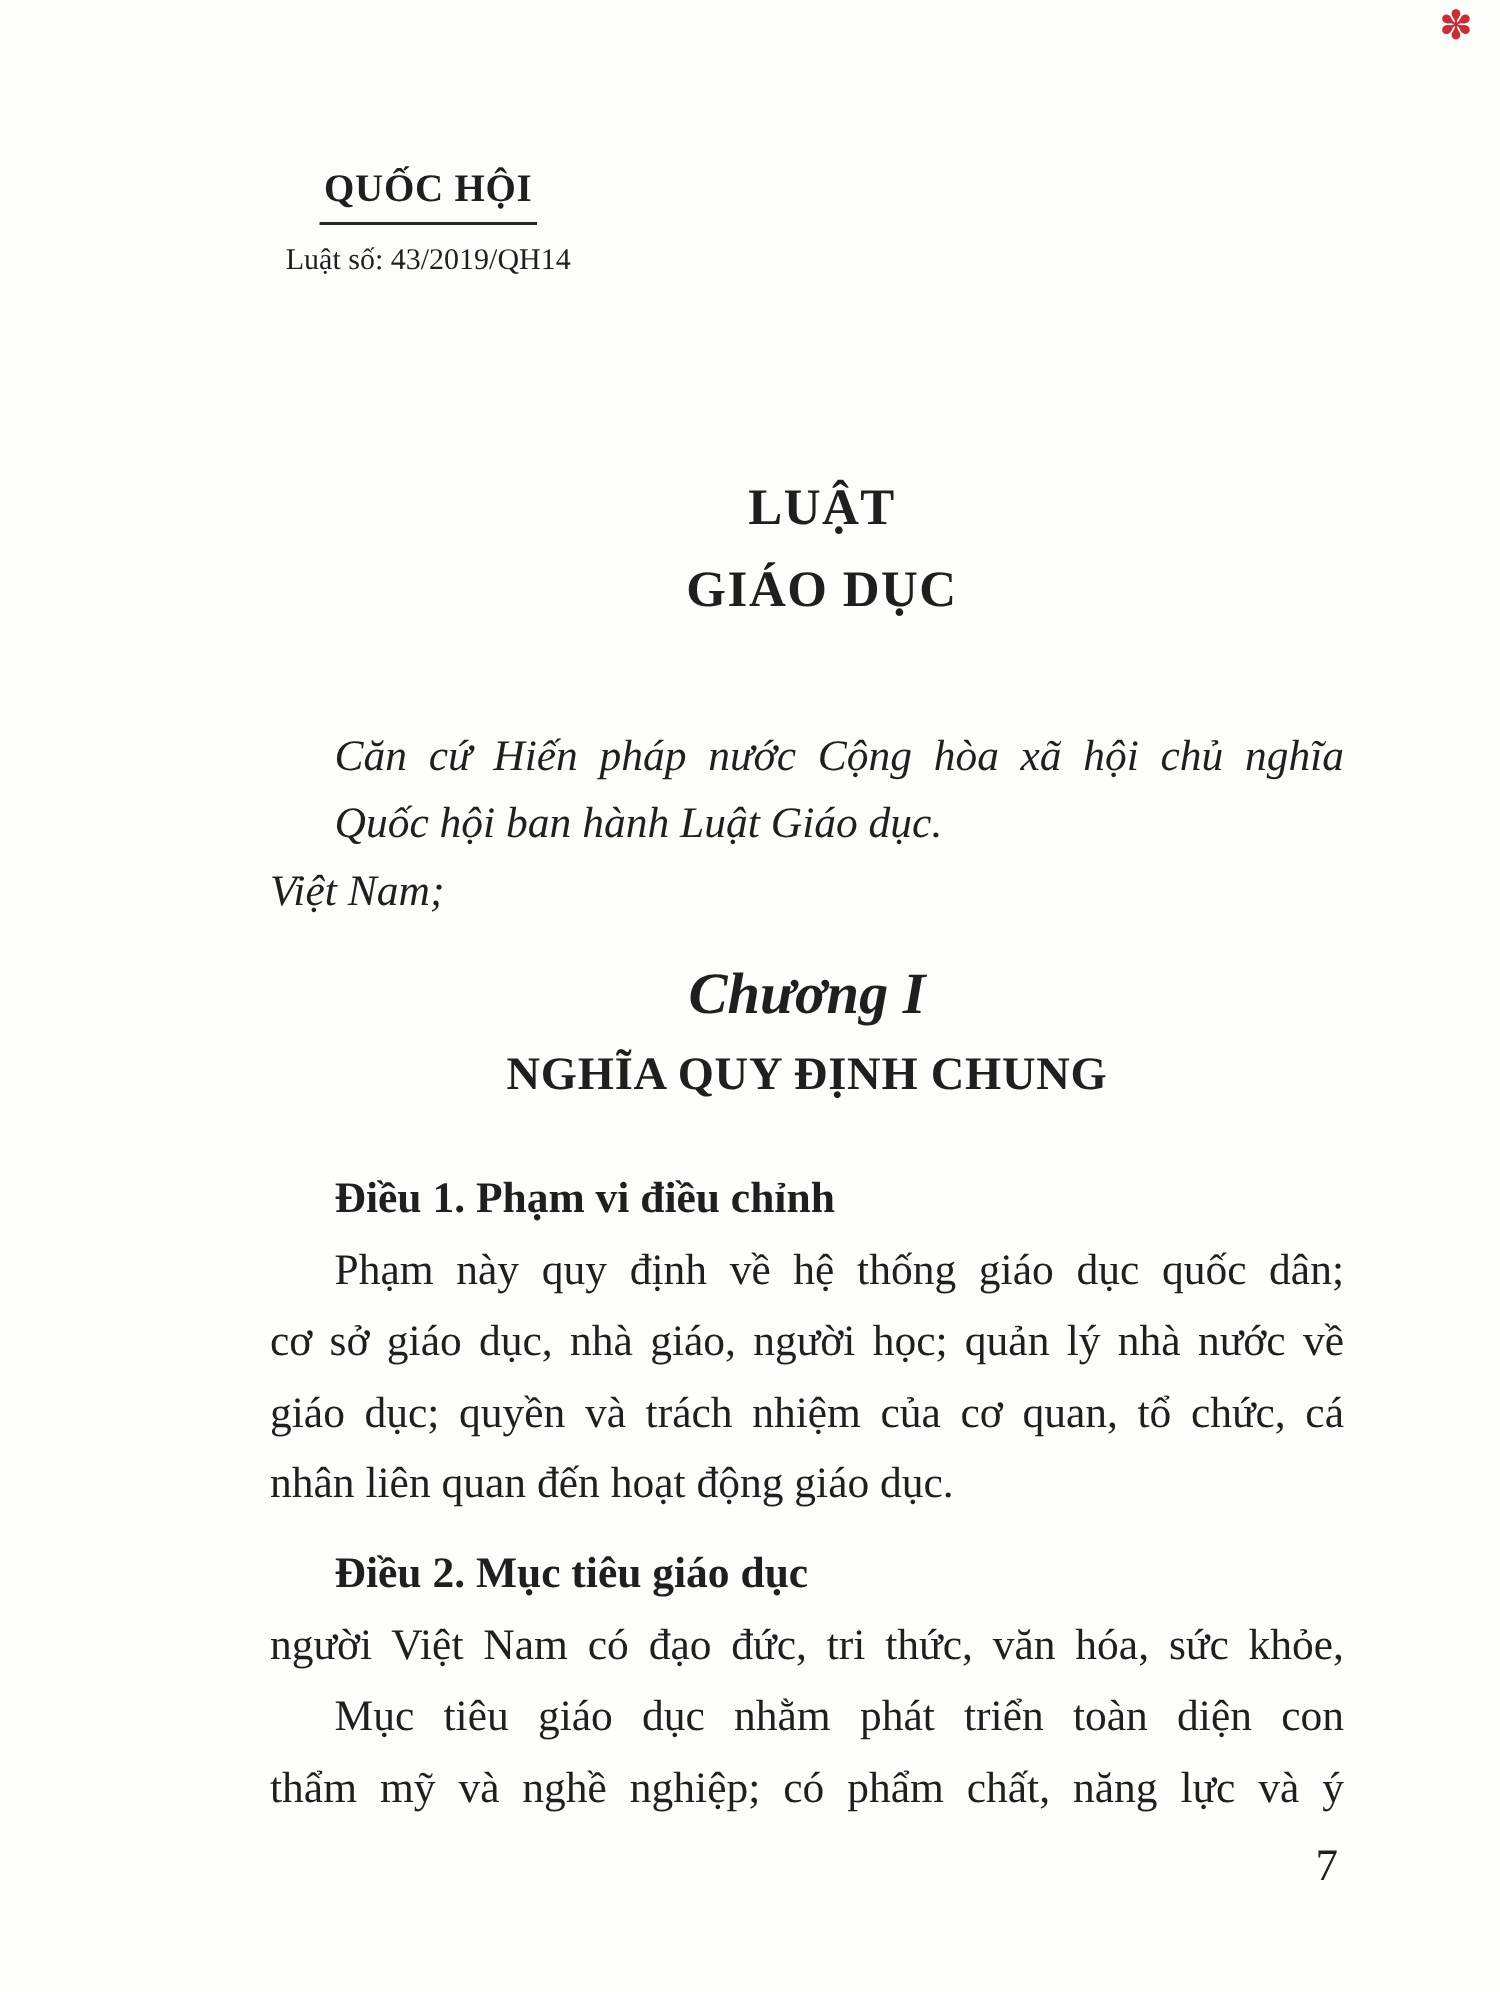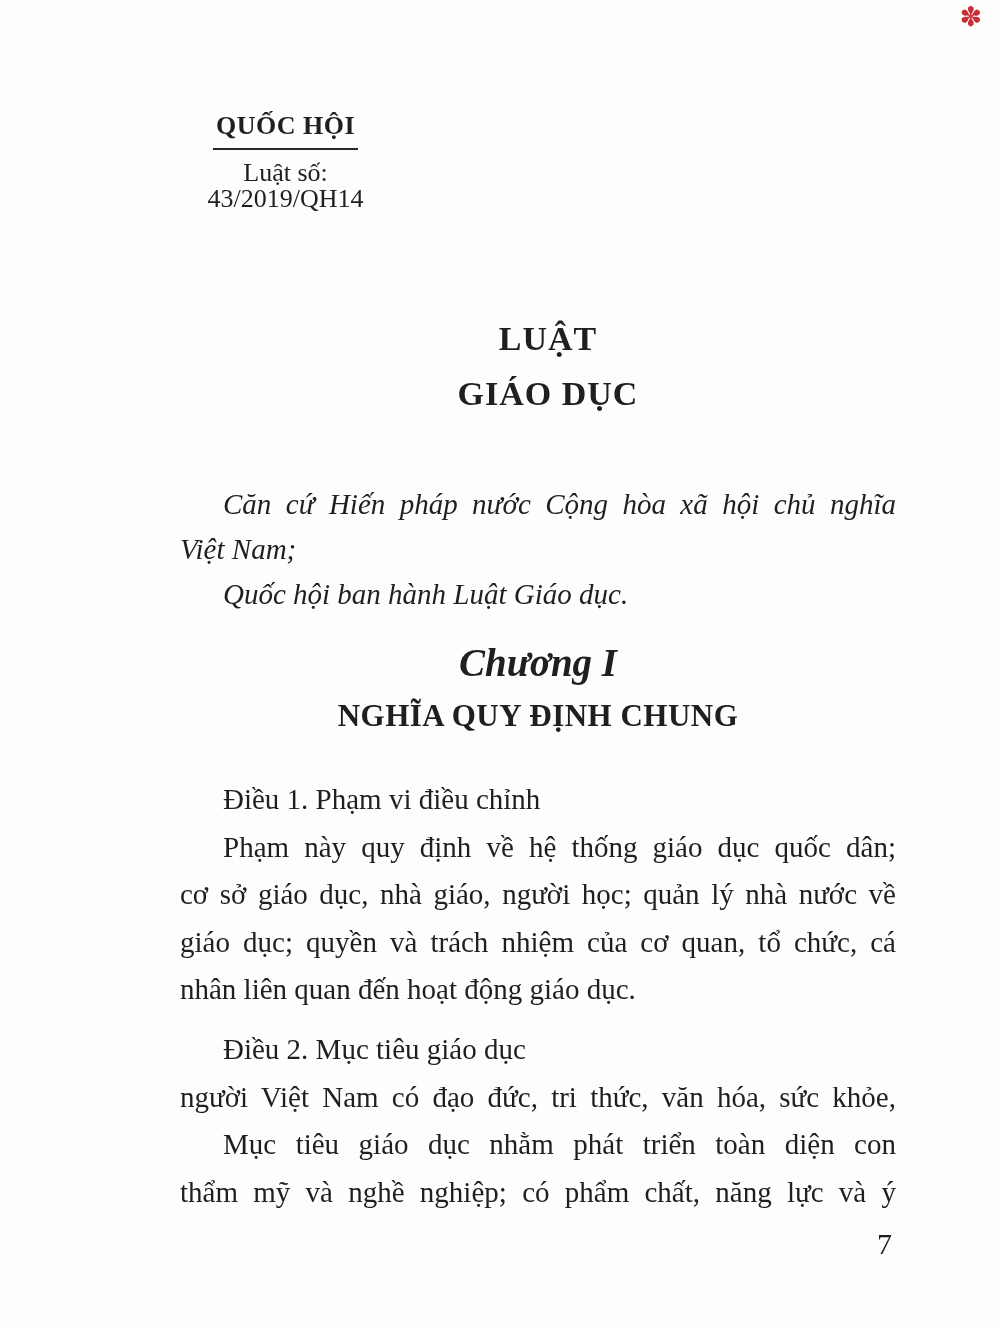--- a/index.html
+++ b/index.html
@@ -36,21 +36,21 @@
     display: inline-block;
     font-weight: bold;
     font-size: 26px;
     line-height: 30px;
     padding: 0 3px 7px 3px;
     border-bottom: 2.5px solid #262626;
     letter-spacing: 0.5px;
   }
   .law-no {
     margin-top: 10px;
-    font-size: 26px;
+    font-size: 20px;
     line-height: 26px;
   }
   .header-right {
     position: absolute;
     top: 116px;
     left: 418px;
     width: 492px;
     text-align: center;
   }
   .country {
@@ -123,21 +123,21 @@
   }
 
   
   .article {
     font-size: 29px;
     line-height: 47.5px;
   }
   .article-1 { top: 776px; }
   .article-2 { top: 1026px; }
   .article-heading {
-    font-weight: normal;
+    font-weight: bold;
     text-indent: 43px;
     margin: 0 0 18px 0;
   }
   .article p { margin: 0; }
 
   
   .page-number {
     position: absolute;
     top: 1226px;
     left: 877px;
@@ -158,22 +158,22 @@
   </div>
 
 
   <div class="doc-title">
     <div class="t1">LUẬT</div>
     <div class="t2">GIÁO DỤC</div>
   </div>
 
   <div class="col preamble">
     <div class="line stretch indent">Căn cứ Hiến pháp nước Cộng hòa xã hội chủ nghĩa</div>
+    <div class="line indent">Quốc hội ban hành Luật Giáo dục.</div>
     <div class="line">Việt Nam;</div>
-    <div class="line indent">Quốc hội ban hành Luật Giáo dục.</div>
   </div>
 
   <div class="col chapter">
     <div class="chapter-no">Chương I</div>
     <div class="chapter-title">NGHĨA QUY ĐỊNH CHUNG</div>
   </div>
 
   <div class="col article article-1">
     <p class="article-heading">Điều 1. Phạm vi điều chỉnh</p>
     <p class="line stretch indent">Phạm này quy định về hệ thống giáo dục quốc dân;</p>

